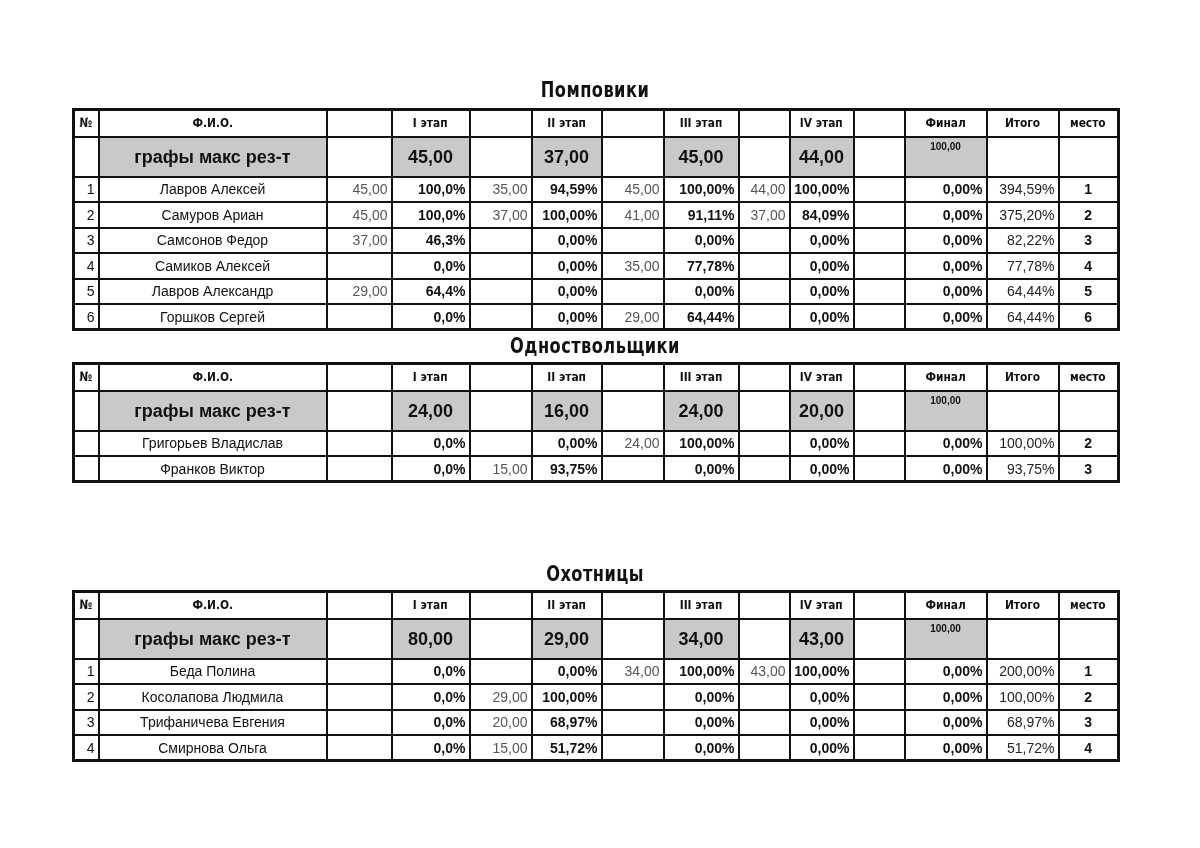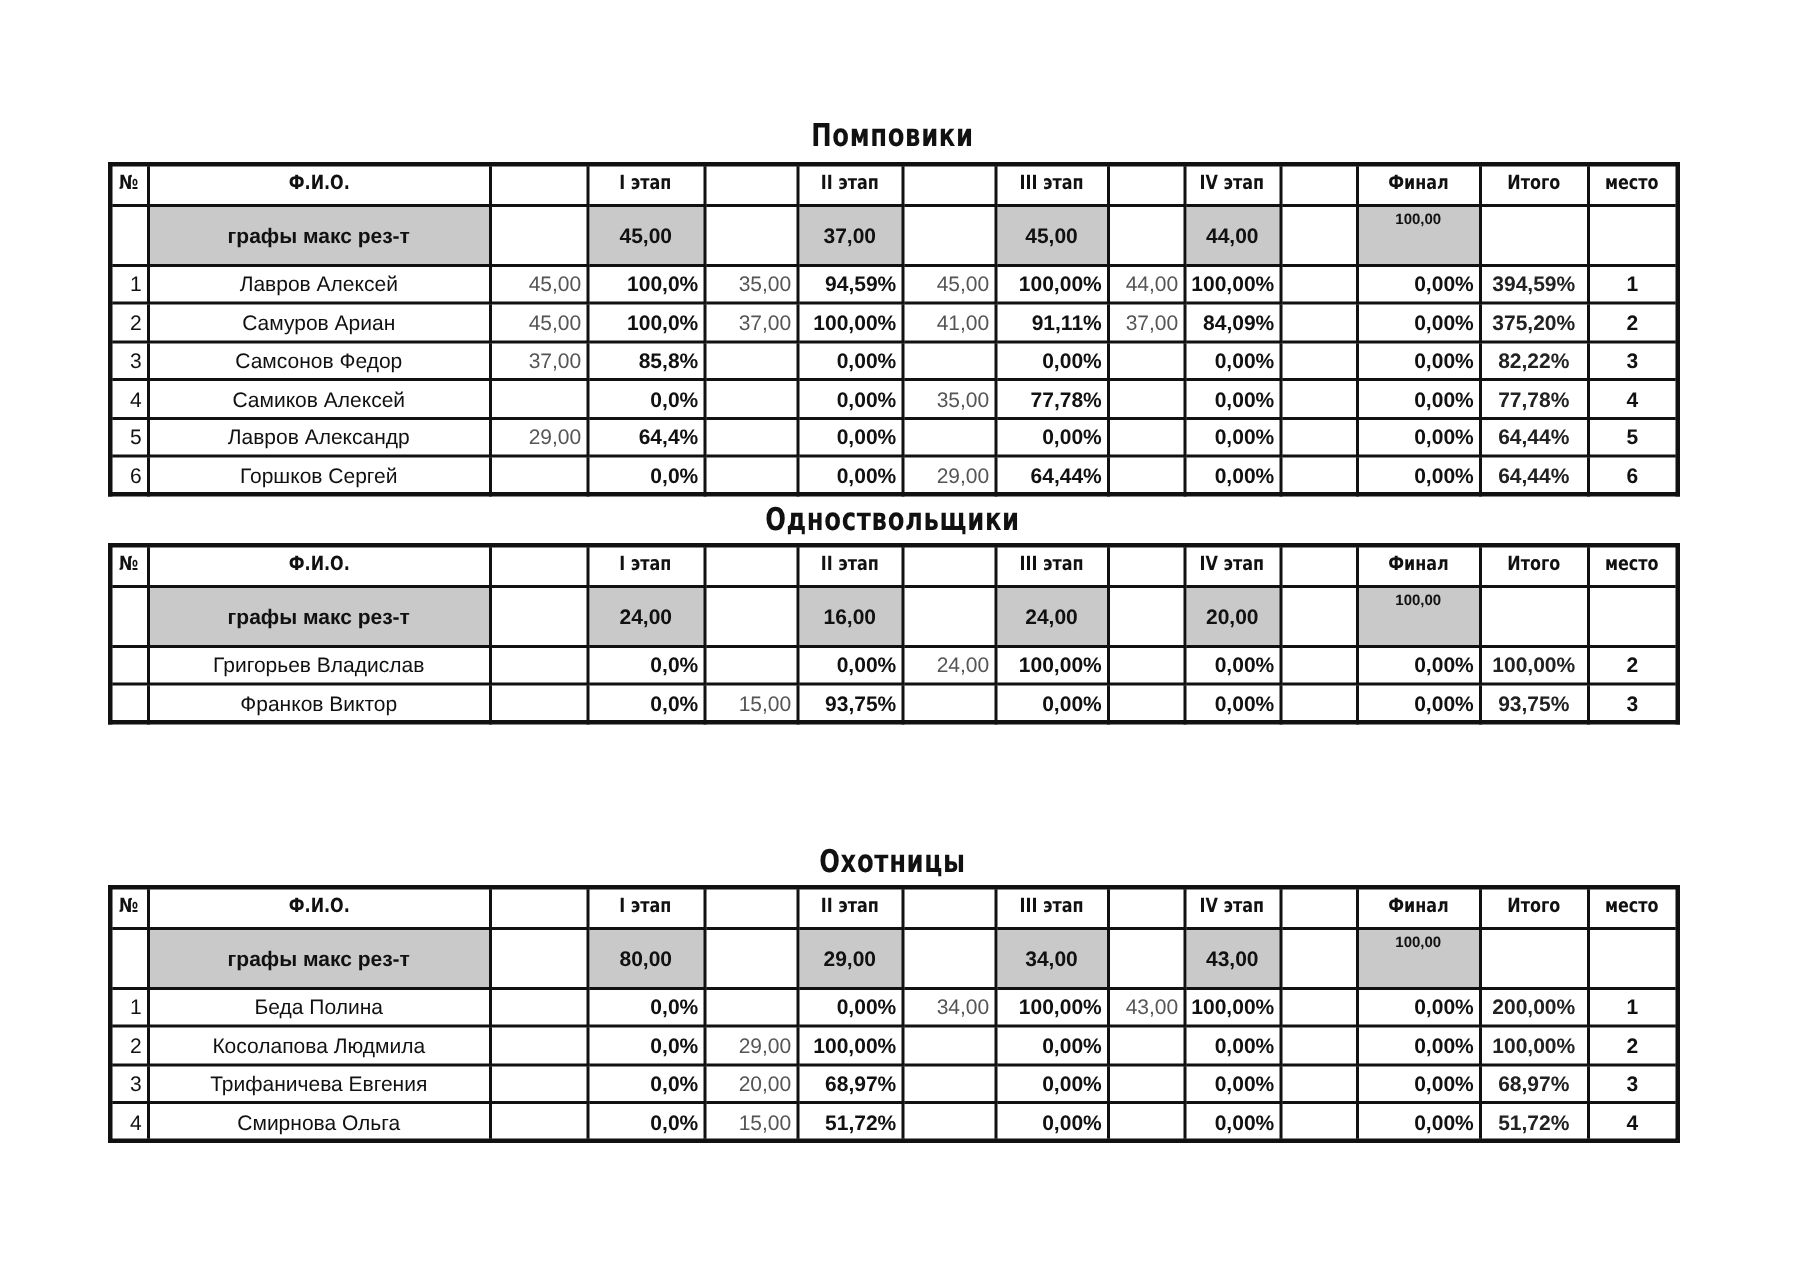--- a/index.html
+++ b/index.html
@@ -8,30 +8,30 @@
   .section-title { position: absolute; left: 0; width: 1190px; text-align: center;
          font-family: "DejaVu Sans Condensed", "DejaVu Sans", sans-serif; font-weight: bold;
          font-size: 21px; letter-spacing: 0.5px; color: #111; transform: scaleX(0.86); transform-origin: 595px 0; }
   table.res { position: absolute; left: 72px; border-collapse: collapse; table-layout: fixed;
          border: 3px solid #111; }
   table.res td { border: 2px solid #111; padding: 0 3px; height: 22px; font-size: 14px;
          white-space: nowrap; overflow: hidden; line-height: 20px; box-sizing: border-box; }
   table.res tr.hdr td { height: 27px; text-align: center; font-family: "DejaVu Sans", sans-serif;
          font-size: 13px; font-weight: bold; transform: none; }
   table.res tr.hdr td span.hd { display: inline-block; transform: scaleX(0.82); }
-  table.res tr.maxrow td { height: 40px; font-weight: bold; font-size: 14px; text-align: center; }
+  table.res tr.maxrow td { height: 40px; font-weight: bold; font-size: 18px; text-align: center; }
   table.res tr.maxrow td.gray { background: #c9c9c9; }
   table.res tr.maxrow td.final-max { vertical-align: top; font-size: 10px; line-height: 12px;
          padding-top: 3px; }
   table.res tr.row td { height: 25.5px; }
   td.num-idx { text-align: right; font-size: 13px; }
   td.name { text-align: center; font-size: 16px; border-radius: 11px; }
   td.raw { text-align: right; color: #555; font-size: 13px; }
   td.pct { text-align: right; font-weight: bold; font-size: 13px; }
-  td.total { text-align: center; font-weight: bold; font-size: 13px; color: #222; }
+  td.total { text-align: right; font-weight: normal; font-size: 13px; color: #222; }
   td.place { text-align: center; font-weight: bold; font-size: 14px; }
 </style>
 </head>
 <body>
 
 <div class="section-title" style="top:78px;">Помповики</div>
 <table class="res" style="top:108px;">
   <colgroup>
     <col style="width:25px">
       <col style="width:228px">
@@ -112,21 +112,21 @@
         <td class="pct">84,09%</td>
         <td class="raw"></td>
         <td class="pct">0,00%</td>
         <td class="total">375,20%</td>
         <td class="place">2</td>
       </tr>
       <tr class="row">
         <td class="num-idx">3</td>
         <td class="name">Самсонов Федор</td>
         <td class="raw">37,00</td>
-        <td class="pct">85,8%</td>
+        <td class="pct">46,3%</td>
         <td class="raw"></td>
         <td class="pct">0,00%</td>
         <td class="raw"></td>
         <td class="pct">0,00%</td>
         <td class="raw"></td>
         <td class="pct">0,00%</td>
         <td class="raw"></td>
         <td class="pct">0,00%</td>
         <td class="total">82,22%</td>
         <td class="place">3</td>

